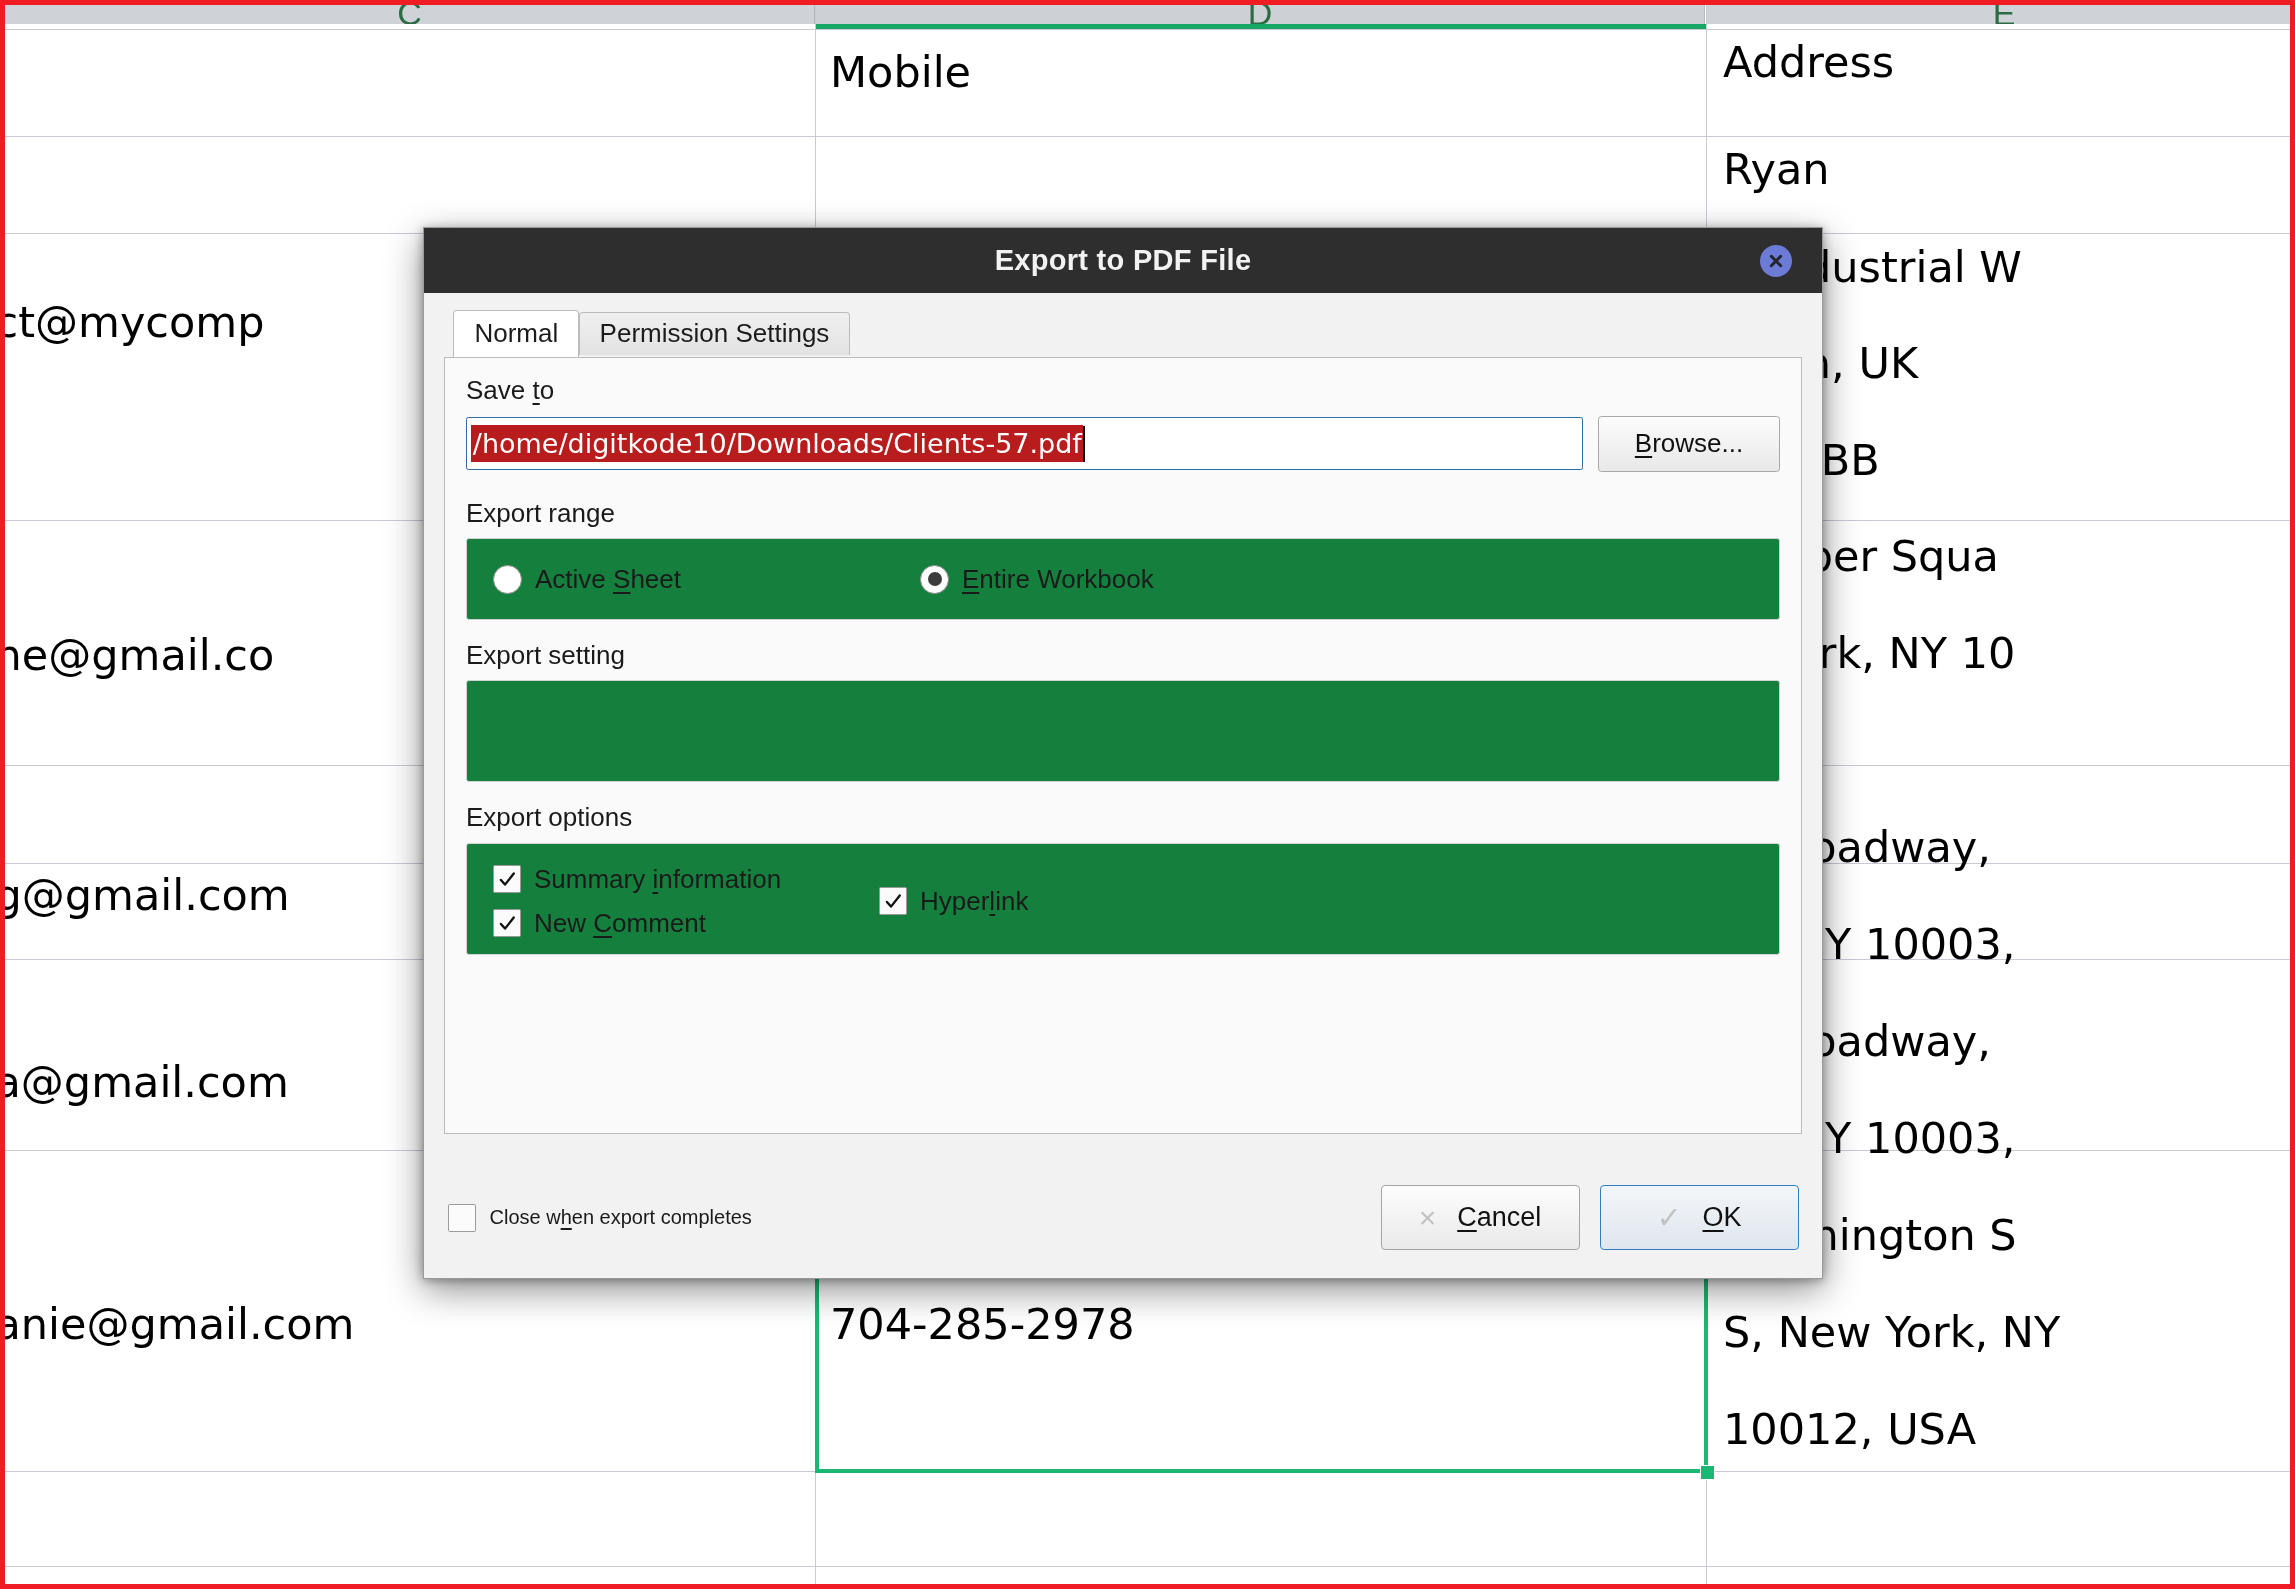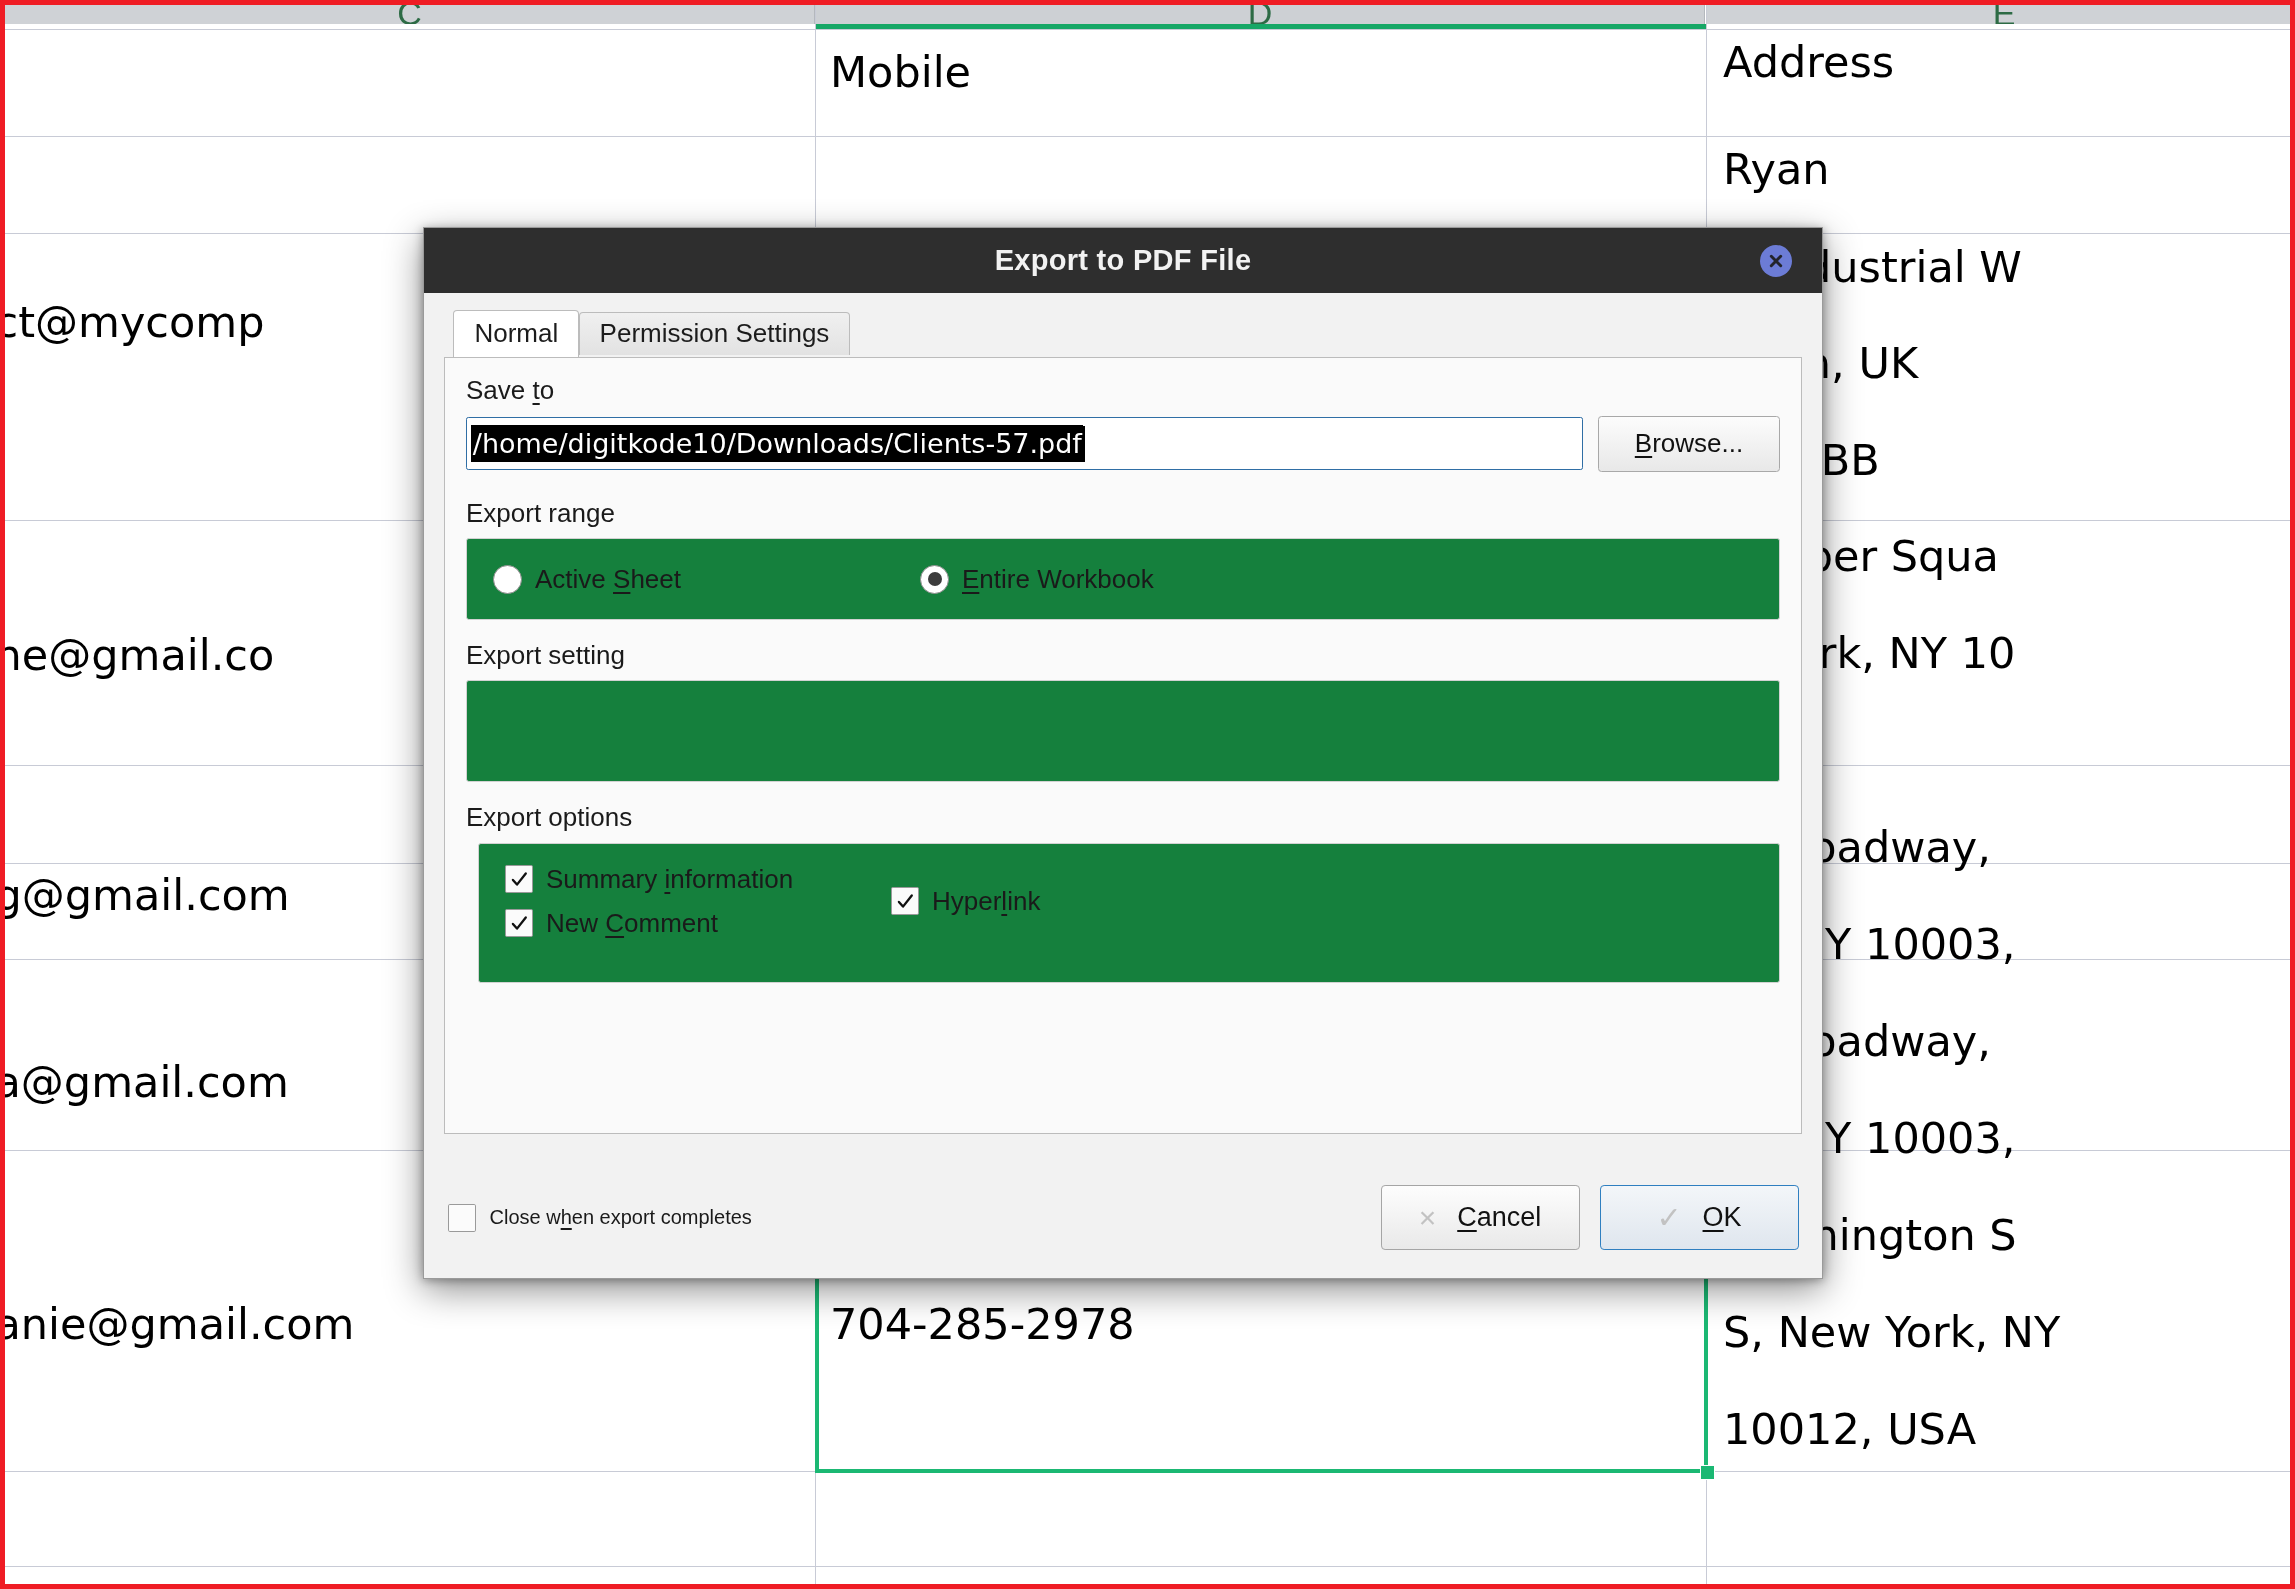--- a/index.html
+++ b/index.html
@@ -165,21 +165,21 @@
     height: 53px;
     background: #ffffff;
     border: 1.2px solid #2f6ea5;
     border-radius: 2.3px;
     display: flex; align-items: center;
     padding: 0 3.5px;
     overflow: hidden;
     cursor: text;
   }
   #path-sel {
-    background: #000000;
+    background: #b91c1c;
     color: #ffffff;
     font-size: 27px;
     padding: 2.3px 1.2px 3.5px 2.3px;
     white-space: nowrap;
     font-family: "DejaVu Sans", sans-serif;
   }
   #path-caret {
     width: 2.3px; height: 36px; background: #000; margin-left: 0px;
   }
   #browse-btn {
@@ -204,23 +204,22 @@
     border: 1.8px solid #8b8b8b; background: #fff;
     display: flex; align-items: center; justify-content: center;
     flex: 0 0 auto;
   }
   .radio .dot { width: 14px; height: 14px; border-radius: 50%; background: #3c3c3c; display: none; }
   .radio.on .dot { display: block; }
 
   #setting-panel { height: 102px; margin-bottom: 20px; }
 
   #options-panel {
-    height: 140px;
+    height: 112px;
     padding: 20px 0 0 26px;
-    margin-left: 12px;
   }
   .opt-row { display: flex; align-items: center; }
   .opt-col-a { width: 386px; }
   .check-item { display: flex; align-items: center; gap: 13px; cursor: pointer; font-size: 26px; color: #1a1a1a; margin-bottom: 13px; }
   .checkbox {
     width: 28px; height: 28px;
     border: 1.2px solid #9a9a9a; background: #fbfbfb;
     border-radius: 1.8px;
     display: flex; align-items: center; justify-content: center;
     flex: 0 0 auto;

